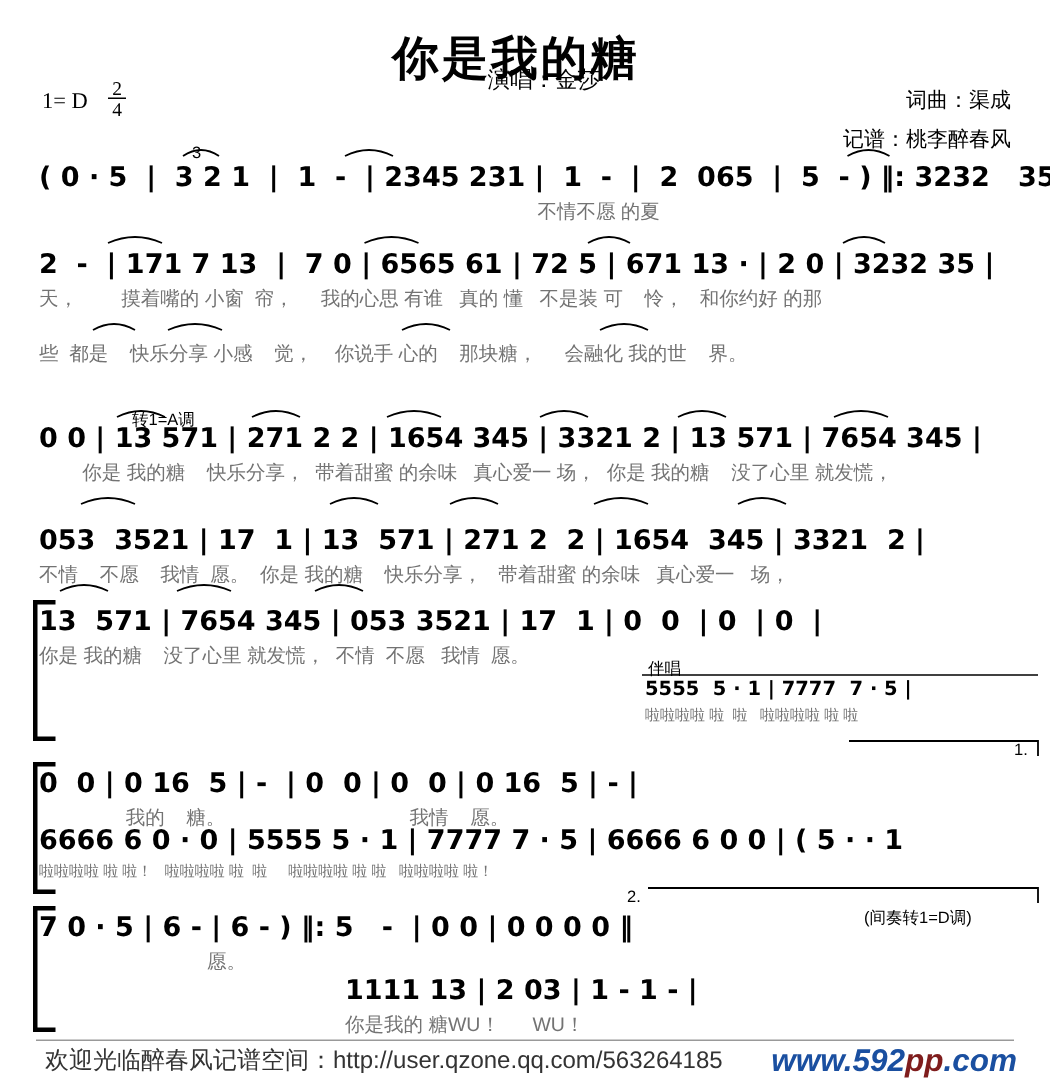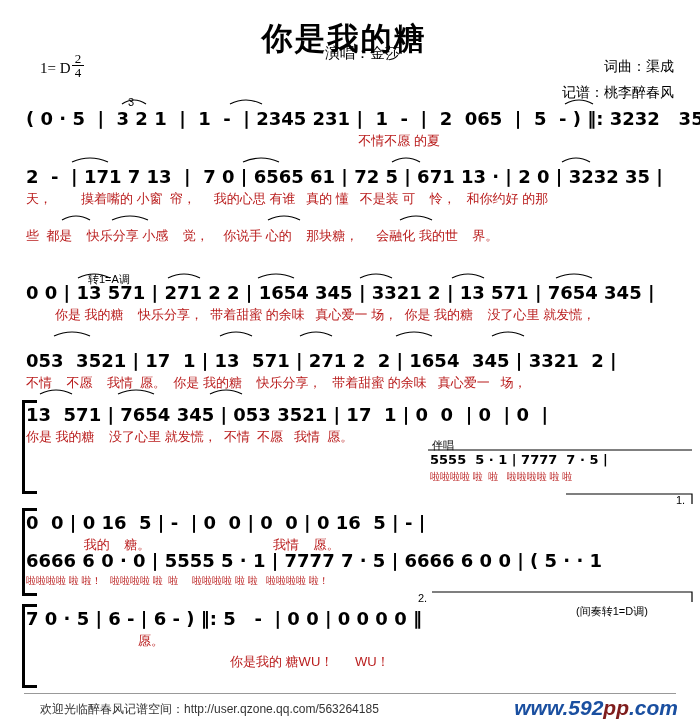--- a/index.html
+++ b/index.html
@@ -14,21 +14,21 @@
   .sheet{position:relative;width:700px;height:728px;}
 
   .title{
     position:absolute;top:18px;left:0;width:688px;
     text-align:center;
     font-size:31px;font-weight:bold;
     font-family:"Liberation Sans", sans-serif;
     letter-spacing:2px;
   }
   .key{
-    position:absolute;left:40px;top:60px;
+    position:absolute;left:28px;top:60px;
     font-size:15px;font-family:"Liberation Serif",serif;
   }
   .meter{
     position:absolute;left:72px;top:53px;
     font-size:13px;line-height:11px;text-align:center;
   }
   .meter .num{display:block;}
   .meter .bar{display:block;width:12px;height:1px;background:#000;margin:1px auto;}
   .singer{
     position:absolute;left:325px;top:44px;
@@ -56,21 +56,21 @@
     white-space:pre;
     padding-left:26px;
     font-weight:bold;
     font-family:"DejaVu Sans", sans-serif;
   }
   .lyrics{
     font-size:13px;
     white-space:pre;
     padding-left:26px;
     font-family:"Liberation Sans", sans-serif;
-    color:#b91c1c;
+    color:#737373;
     margin-top:3px;
   }
   .tiny{font-size:10px;}
   .note-sm{
     font-size:13px;font-weight:bold;
     font-family:"DejaVu Sans", sans-serif;
     white-space:pre;
   }
 
   .annot{
@@ -82,22 +82,22 @@
   
   .brace{
     position:absolute;
     width:12px;
     border-left:3px solid #000;
     border-top:3px solid #000;
     border-bottom:3px solid #000;
   }
 
   .footer{
-    position:absolute;left:10px;bottom:10px;width:600px;
-    font-size:12px;
+    position:absolute;left:0;bottom:10px;width:600px;
+    font-size:16px;
     font-family:"Liberation Sans", sans-serif;
     color:#333;
     padding-left:30px;
     box-sizing:border-box;
   }
   .brand{
     position:absolute;right:22px;bottom:8px;
     font-size:21px;font-weight:bold;font-style:italic;
     font-family:"Liberation Sans", sans-serif;
     color:#1a4fa0;
@@ -217,20 +217,21 @@
   </div>
   <div class="annot" style="left:576px;top:604px">(间奏转1=D调)</div>
   <div class="annot" style="left:418px;top:592px">2.</div>
 
   <div class="brace" style="left:22px;top:604px;height:78px"></div>
   <div class="row" style="top:608px">
     <div class="notes">7 0 · 5 | 6 - | 6 - ) ‖: 5   -  | 0 0 | 0 0 0 0 ‖</div>
     <div class="lyrics">                               愿。</div>
   </div>
   <div class="row" style="top:650px;left:210px;width:490px">
+    <div class="notes" style="padding-left:20px">1111 13 | 2 03 | 1 - 1 - |</div>
     <div class="lyrics" style="padding-left:20px">你是我的 糖WU！      WU！</div>
   </div>
 
   <div class="hr"></div>
   <div class="footer">欢迎光临醉春风记谱空间：http://user.qzone.qq.com/563264185</div>
   <div class="brand"><span>www.5</span><span>92</span><span class="pp">pp</span><span>.com</span></div>
 
 </div>
 
 </body></html>

